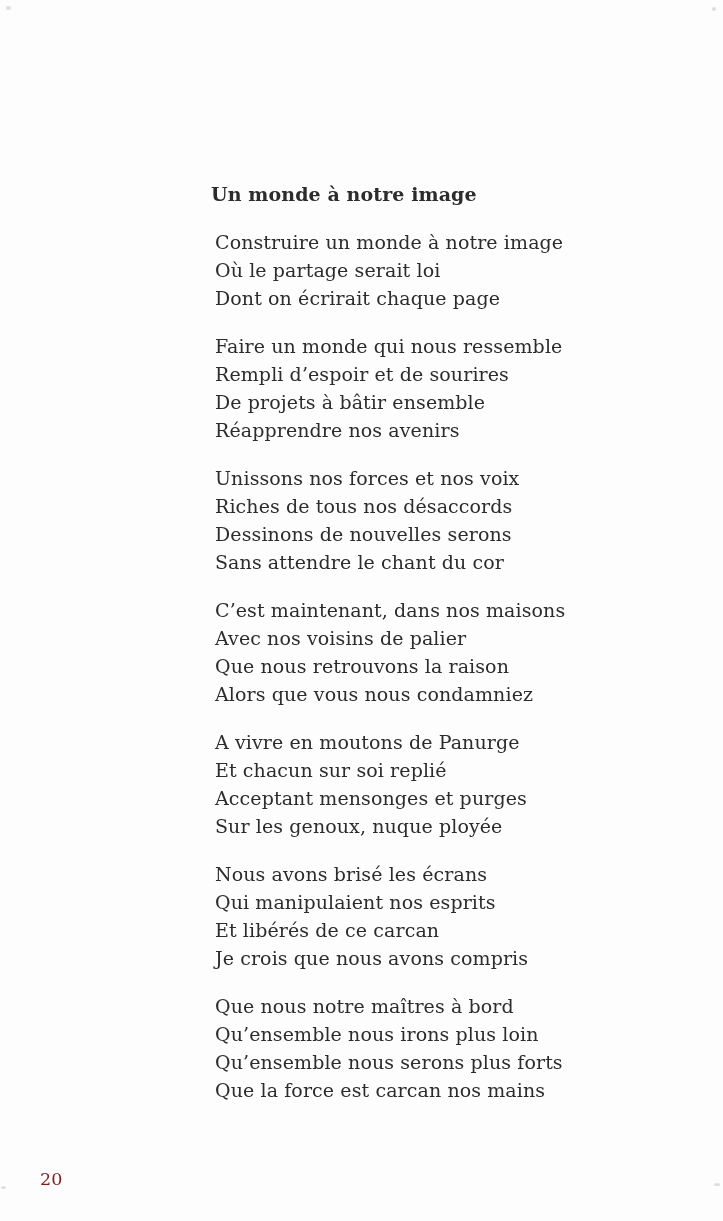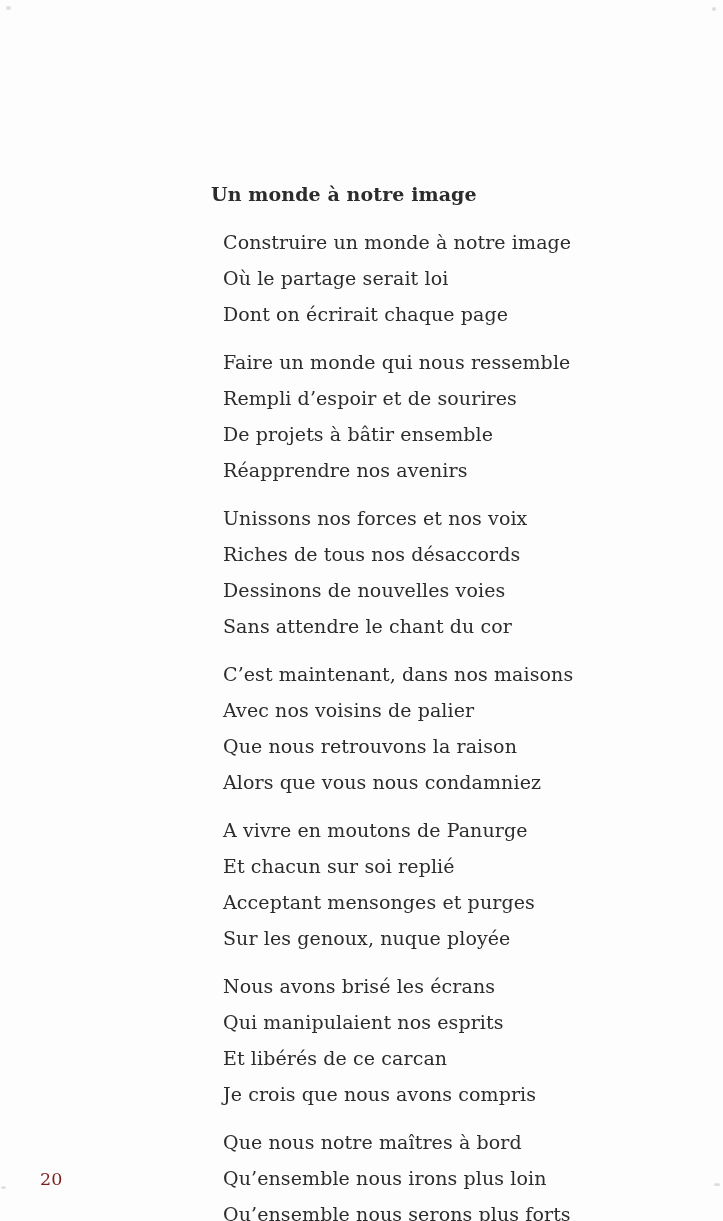--- a/index.html
+++ b/index.html
@@ -25,21 +25,21 @@
     letter-spacing: 0.1px;
   }
   .poem-title {
     font-weight: bold;
     margin: 0 0 24px 0;
   }
   .stanza {
     margin: 0 0 24px 0;
   }
   .stanza p {
-    margin: 12px;
+    margin: 4px;
     padding: 0;
   }
   .page-number {
     position: absolute;
     left: 40px;
     top: 1168px;
     font-size: 17.5px;
     line-height: 22px;
     color: #7f1d1d;
     font-family: "DejaVu Serif", serif;
@@ -73,21 +73,21 @@
     <div class="stanza">
       <p>Faire un monde qui nous ressemble</p>
       <p>Rempli d’espoir et de sourires</p>
       <p>De projets à bâtir ensemble</p>
       <p>Réapprendre nos avenirs</p>
     </div>
 
     <div class="stanza">
       <p>Unissons nos forces et nos voix</p>
       <p>Riches de tous nos désaccords</p>
-      <p>Dessinons de nouvelles voies</p>
+      <p>Dessinons de nouvelles serons</p>
       <p>Sans attendre le chant du cor</p>
     </div>
 
     <div class="stanza">
       <p>C’est maintenant, dans nos maisons</p>
       <p>Avec nos voisins de palier</p>
       <p>Que nous retrouvons la raison</p>
       <p>Alors que vous nous condamniez</p>
     </div>
 

